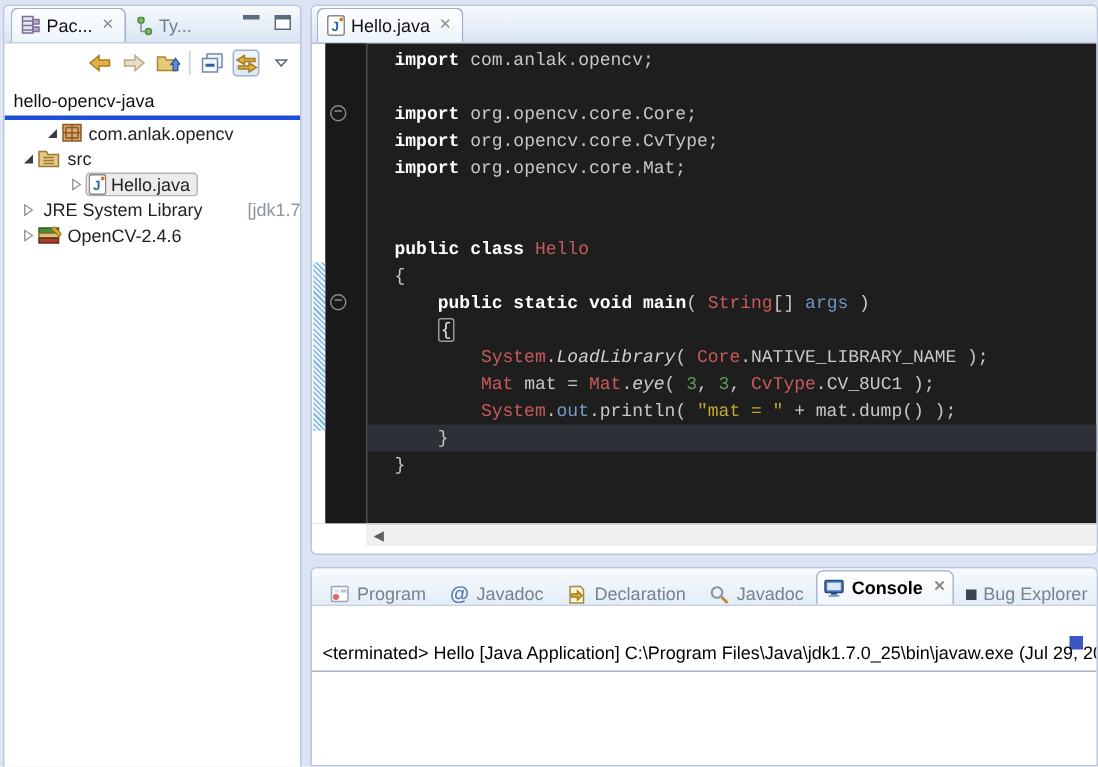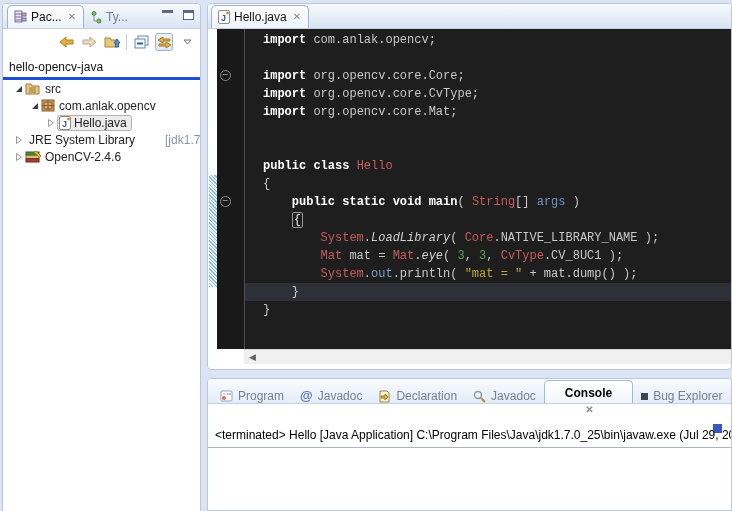--- a/index.html
+++ b/index.html
@@ -103,21 +103,21 @@
   #hscroll .arr { color:#606060; font-size:9px; padding-left:5px; }
   #editor-frame-bottom { position:absolute; left:0; right:0; top:345px; width:36px; height:15px; background:#fff; }
   
   #console { left:207px; top:378px; width:525px; height:133px; border-radius:4px 4px 0 0; }
   #console .tabbar { background:linear-gradient(#f9fbfe,#e3ecf7); }
   .ctab { display:flex; align-items:center; gap:5px; padding:0 8px; color:#76828f; white-space:nowrap; }
   .ctab.active {
     background:linear-gradient(#fff,#f2f6fb);
     border:1px solid #a8b8d0; border-bottom:none;
     border-radius:5px 5px 0 0; color:#000; font-weight:bold;
-    margin-top:2px; height:23px; padding:0 20px;flex-direction:column;
+    margin-top:2px; height:23px; padding:0 4px;
   }
   .sq { width:7px; height:7px; background:#3b4450; flex:0 0 7px; }
   #console-blue-sq { position:absolute; right:9px; top:45px; width:9px; height:9px; background:#3a57c4; }
   #status-line {
     position:absolute; left:7px; right:0; top:49px; height:17px;
     color:#000; white-space:nowrap; overflow:hidden; font-size:12px;
   }
   #status-sep { position:absolute; left:0; right:0; top:68px; height:1px; background:#aab4c4; }
   #console-out {
     position:absolute; left:8px; right:0; top:72px;
@@ -193,48 +193,48 @@
     <div class="tool">
       <svg width="9" height="6" viewBox="0 0 9 6">
         <path d="M1 1 L8 1 L4.5 5 Z" fill="#fff" stroke="#5a6b80"></path>
       </svg>
     </div>
   </div>
 
   <div class="tree">
     <div class="proj-label">hello-opencv-java</div>
 
+    <div class="trow" style="padding-left:28px;">
+      <span class="twist">
+        <svg width="8" height="8" viewBox="0 0 8 8">
+            <path d="M7 1 L7 7 L1 7 Z" fill="#3c3c3c"></path>
+          </svg>
+      </span>
+      <svg width="14" height="13" viewBox="0 0 14 13" style="margin-right:4px;">
+        <rect x="1" y="1" width="12" height="11" fill="#d8a870" stroke="#8a5a28"></rect>
+        <line x1="7" y1="1" x2="7" y2="12" stroke="#8a5a28"></line>
+        <line x1="1" y1="6.5" x2="13" y2="6.5" stroke="#8a5a28"></line>
+        <rect x="3" y="3" width="8" height="7" fill="none" stroke="#8a5a28"></rect>
+      </svg>
+      <span>com.anlak.opencv</span>
+    </div>
+
     <div class="trow" style="padding-left:12px;">
       <span class="twist">
         <svg width="8" height="8" viewBox="0 0 8 8">
             <path d="M7 1 L7 7 L1 7 Z" fill="#3c3c3c"></path>
           </svg>
       </span>
       <svg width="16" height="13" viewBox="0 0 16 13" style="margin-right:4px;">
         <path d="M1 3 L1 12 L14 12 L14 4 L7 4 L6 2 L1 2 Z" fill="#e5c788" stroke="#9a7b35"></path>
         <line x1="4" y1="6" x2="11" y2="6" stroke="#9a7b35"></line>
         <line x1="4" y1="8" x2="11" y2="8" stroke="#9a7b35"></line>
         <line x1="4" y1="10" x2="11" y2="10" stroke="#9a7b35"></line>
       </svg>
       <span>src</span>
-    </div>
-
-    <div class="trow" style="padding-left:28px;">
-      <span class="twist">
-        <svg width="8" height="8" viewBox="0 0 8 8">
-            <path d="M7 1 L7 7 L1 7 Z" fill="#3c3c3c"></path>
-          </svg>
-      </span>
-      <svg width="14" height="13" viewBox="0 0 14 13" style="margin-right:4px;">
-        <rect x="1" y="1" width="12" height="11" fill="#d8a870" stroke="#8a5a28"></rect>
-        <line x1="7" y1="1" x2="7" y2="12" stroke="#8a5a28"></line>
-        <line x1="1" y1="6.5" x2="13" y2="6.5" stroke="#8a5a28"></line>
-        <rect x="3" y="3" width="8" height="7" fill="none" stroke="#8a5a28"></rect>
-      </svg>
-      <span>com.anlak.opencv</span>
     </div>
 
     <div class="trow" style="padding-left:44px;">
       <span class="twist">
         <svg width="8" height="8" viewBox="0 0 8 8">
             <path d="M1.5 0.5 L6.5 4 L1.5 7.5 Z" fill="#fff" stroke="#9a9a9a"></path>
           </svg>
       </span>
       <span class="sel-box">
         <svg width="12" height="14" viewBox="0 0 12 14">

